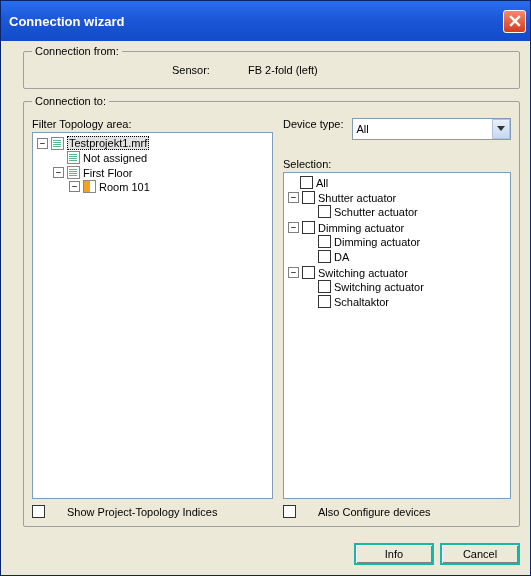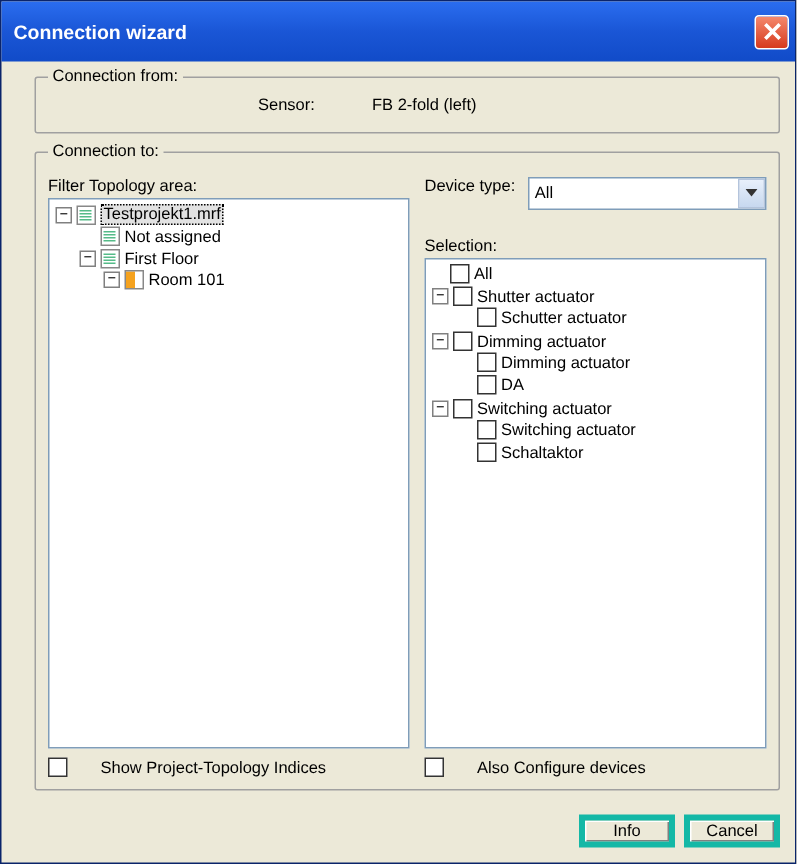--- a/index.html
+++ b/index.html
@@ -37,21 +37,21 @@
 .ico-doc::after{content:"";position:absolute;left:1px;top:2px;width:8px;height:1px;background:#5b8;box-shadow:0 2px 0 #5b8,0 4px 0 #5b8,0 6px 0 #5b8}
 .ico-doc.red::after{background:#c33;box-shadow:0 2px 0 #c33,0 4px 0 #c33,0 6px 0 #c33}
 .ico-yel{background:linear-gradient(to right,#f5a21e 0,#f5a21e 6px,#fff 6px);border:1px solid #888;box-sizing:border-box}
 .sel{background:#e2e2e2;border:1px dotted #000;padding:0 1px}
 
 .chk{width:11px;height:11px;border:1px solid #333;background:#fff;display:inline-block;cursor:pointer;flex-shrink:0}
 
 .bottom-opt{display:flex;align-items:flex-end;gap:22px;margin-top:6px}
 
 .buttons{display:flex;gap:6px;justify-content:flex-end;padding:8px 10px 10px 0}
-.btn{width:64px;height:22px;border:4px solid #14b8a6;background:#ece9d8;font-family:inherit;font-size:11px;padding:0;cursor:pointer;box-shadow:inset 1px 1px 0 #fff,inset -1px -1px 0 #808080}
+.btn{width:80px;height:22px;border:2px solid #14b8a6;background:#ece9d8;font-family:inherit;font-size:11px;padding:0;cursor:pointer;box-shadow:inset 1px 1px 0 #fff,inset -1px -1px 0 #808080}
 .btn:disabled{color:#9e9e9e;cursor:default}
 .leaf-spacer{width:11px;display:inline-block}
 </style>
 </head>
 <body>
 <div class="window">
 
 <div class="titlebar">
   <span class="title">Connection wizard</span>
   <div class="tb-close">

